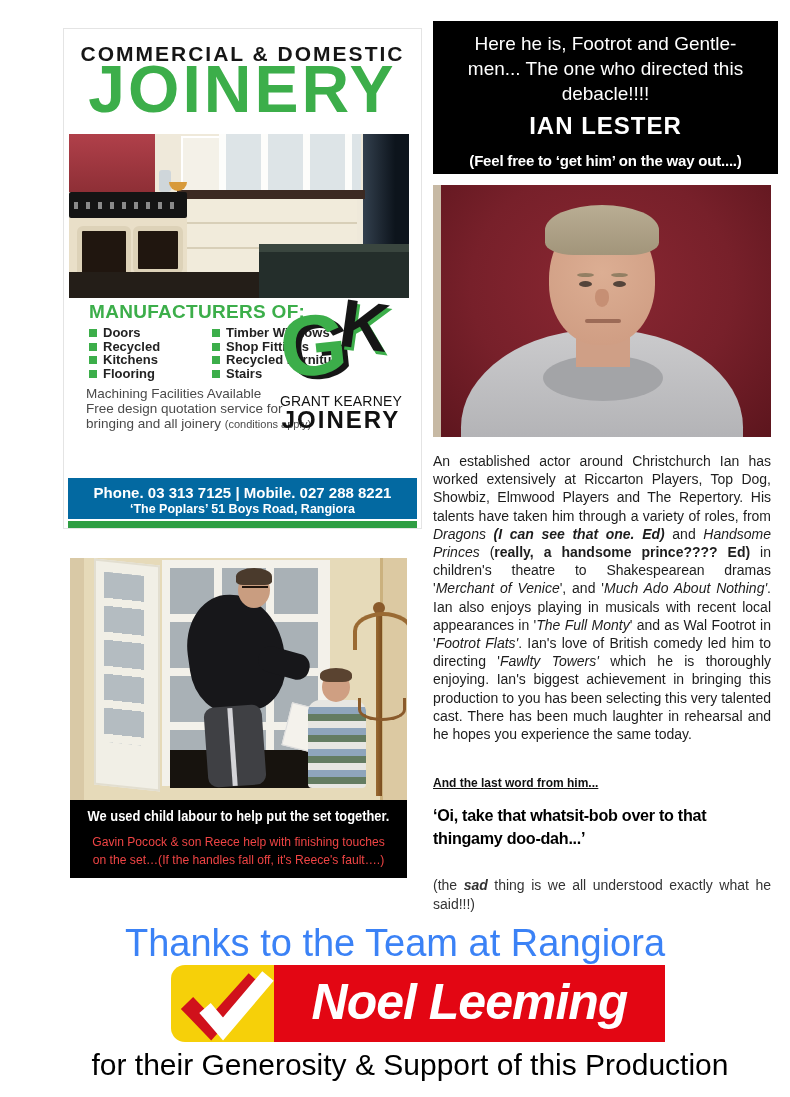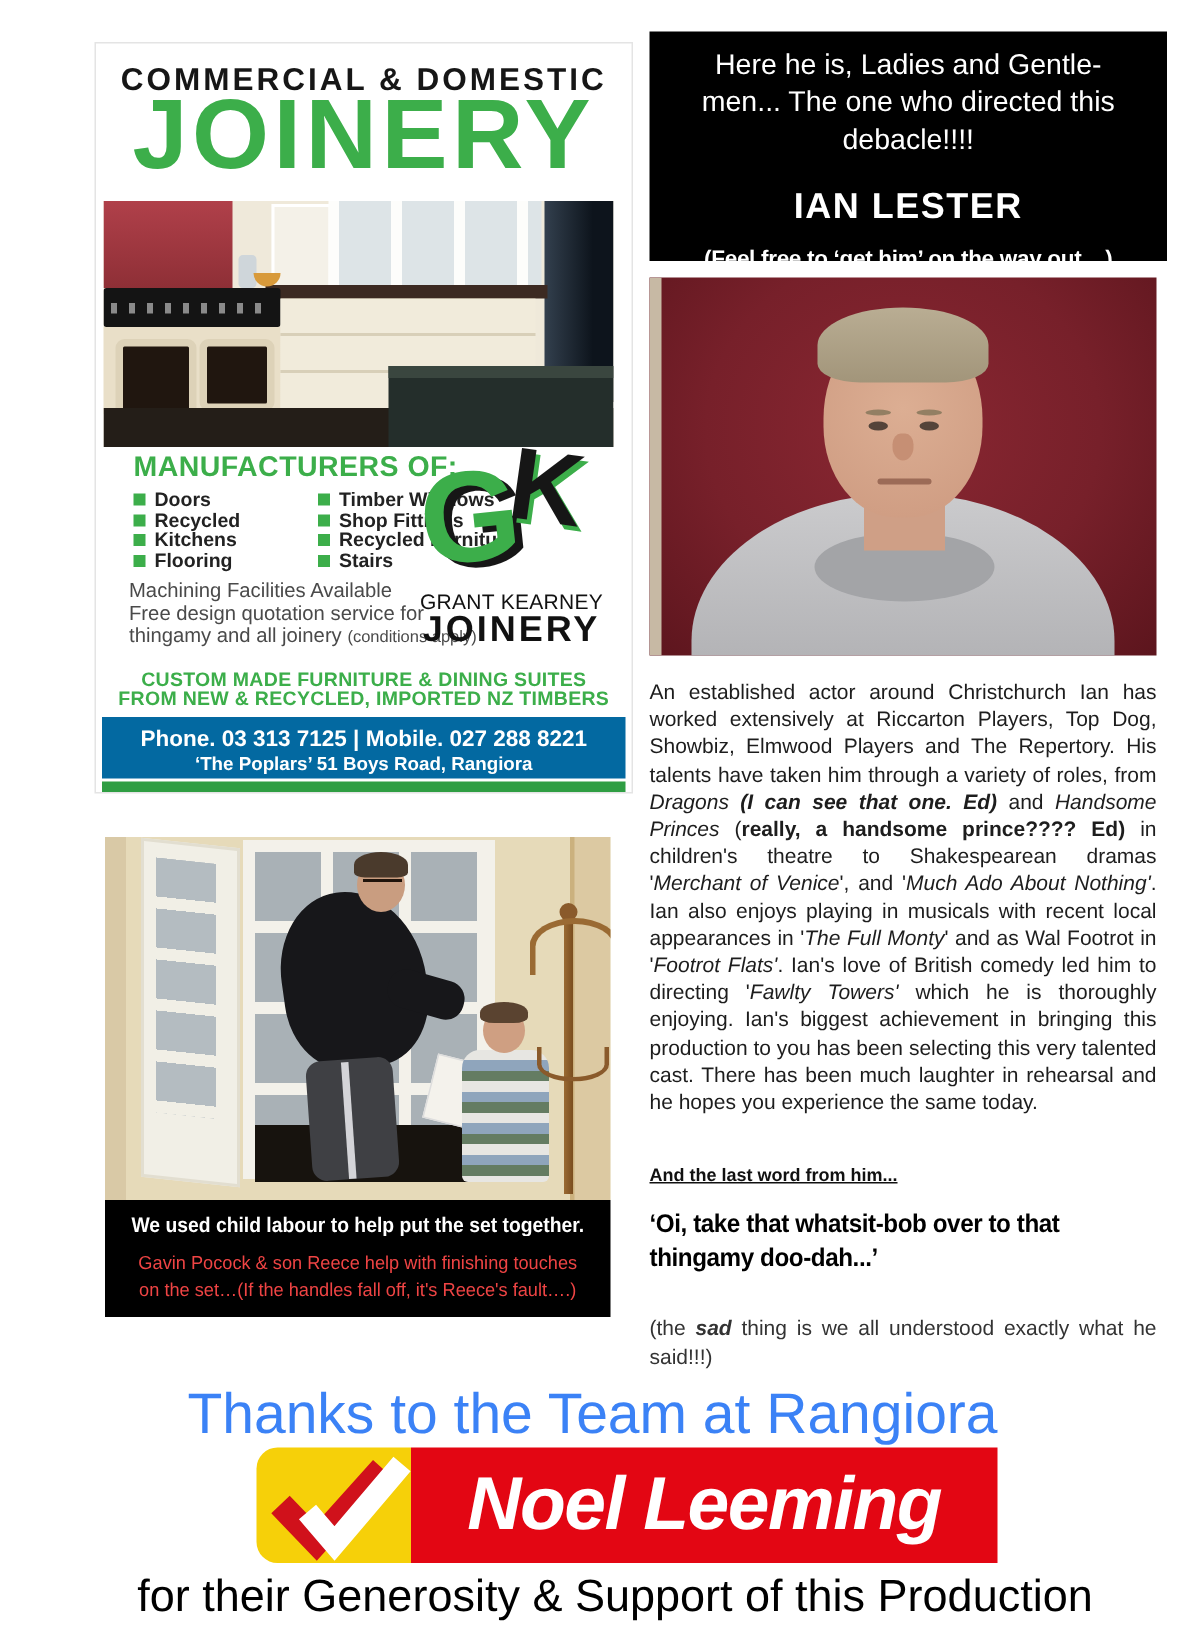--- a/index.html
+++ b/index.html
@@ -43,21 +43,21 @@
   .custom{position:absolute;left:0;top:417px;width:100%;text-align:center;color:#3cae4a;font-weight:bold;font-size:13px;line-height:13px;letter-spacing:0.2px;}
   .contact{position:absolute;left:4px;top:449px;width:349px;height:41px;background:#0369a1;color:#fff;text-align:center;}
   .contact-l1{margin-top:6px;font-weight:bold;font-size:15px;white-space:nowrap;}
   .contact-l2{font-weight:bold;font-size:12.5px;margin-top:1px;white-space:nowrap;}
   .green-stripe{position:absolute;left:4px;top:492px;width:349px;height:7px;background:#2f9e43;}
 
   
   .banner{position:absolute;left:433px;top:21px;width:345px;height:153px;background:#000;color:#fff;text-align:center;}
   .banner-line{font-size:19px;line-height:25px;}
   .banner-lines{padding-top:10px;}
-  .banner-name{margin-top:18px;font-size:24px;font-weight:bold;letter-spacing:1px;}
+  .banner-name{margin-top:6px;font-size:24px;font-weight:bold;letter-spacing:1px;}
   .banner-note{margin-top:12px;font-size:15px;font-weight:bold;letter-spacing:-0.2px;}
 
   
   .portrait{position:absolute;left:433px;top:185px;width:338px;height:252px;overflow:hidden;
             background:radial-gradient(ellipse at 50% 40%, #8a2732 0%, #77202a 55%, #5c151d 100%);}
   .p-strip{position:absolute;left:0;top:0;width:8px;height:100%;background:#c7b9a4;}
   .p-body{position:absolute;left:28px;bottom:-12px;width:282px;height:120px;background:linear-gradient(180deg,#cbcbcd,#b1b1b4);border-radius:55% 55% 0 0/90% 90% 0 0;}
   .p-collar{position:absolute;left:110px;top:170px;width:120px;height:46px;background:#a3a4a7;border-radius:50%;}
   .p-neck{position:absolute;left:143px;top:146px;width:54px;height:36px;background:#cf9f86;}
   .p-head{position:absolute;left:116px;top:28px;width:106px;height:132px;background:radial-gradient(circle at 50% 45%, #dcae93, #cd9a80);border-radius:50% 50% 46% 46%;}
@@ -155,51 +155,47 @@
     <ul class="prod-col c2">
       <li><span class="bullet"></span><span>Timber Windows</span></li>
       <li><span class="bullet"></span><span>Shop Fittings</span></li>
       <li><span class="bullet"></span><span>Recycled Furniture</span></li>
       <li><span class="bullet"></span><span>Stairs</span></li>
     </ul>
 
     <div class="facilities">
       <div>Machining Facilities Available</div>
       <div>Free design quotation service for</div>
-      <div><span>thingamy and all joinery </span><span class="fac-cond">(conditions apply)</span></div>
+      <div><span>bringing and all joinery </span><span class="fac-cond">(conditions apply)</span></div>
     </div>
 
     <div class="gk">
       <div class="gk-letters">
         <span class="gk-g">G</span>
         <span class="gk-k">K</span>
       </div>
       <div class="gk-n1">GRANT KEARNEY</div>
       <div class="gk-n2">JOINERY</div>
     </div>
 
-    <div class="custom">
-      <div>CUSTOM MADE FURNITURE &amp; DINING SUITES</div>
-      <div>FROM NEW &amp; RECYCLED, IMPORTED NZ TIMBERS</div>
-    </div>
 
     <div class="contact">
       <div class="contact-l1">
         <span>Phone.</span><span> 03 313 7125 </span><span>| </span><span>Mobile.</span><span> 027 288 8221</span>
       </div>
       <div class="contact-l2">
         <span>‘The Poplars’</span><span> 51 Boys Road, Rangiora</span>
       </div>
     </div>
     <div class="green-stripe"></div>
   </div>
 
   <div class="banner">
     <div class="banner-lines">
-      <div class="banner-line">Here he is, Ladies and Gentle-</div>
+      <div class="banner-line">Here he is, Footrot and Gentle-</div>
       <div class="banner-line">men... The one who directed this</div>
       <div class="banner-line">debacle!!!!</div>
     </div>
     <div class="banner-name">IAN LESTER</div>
     <div class="banner-note">(Feel free to ‘get him’ on the way out....)</div>
   </div>
 
   <div class="portrait">
     <div class="p-strip"></div>
     <div class="p-body"></div>

